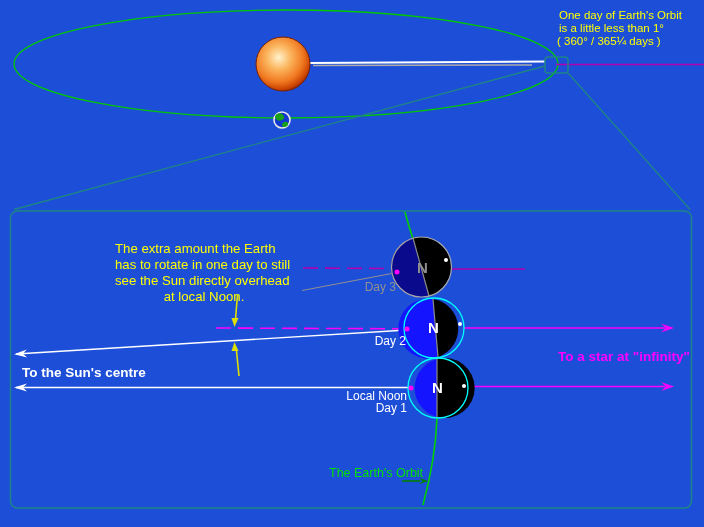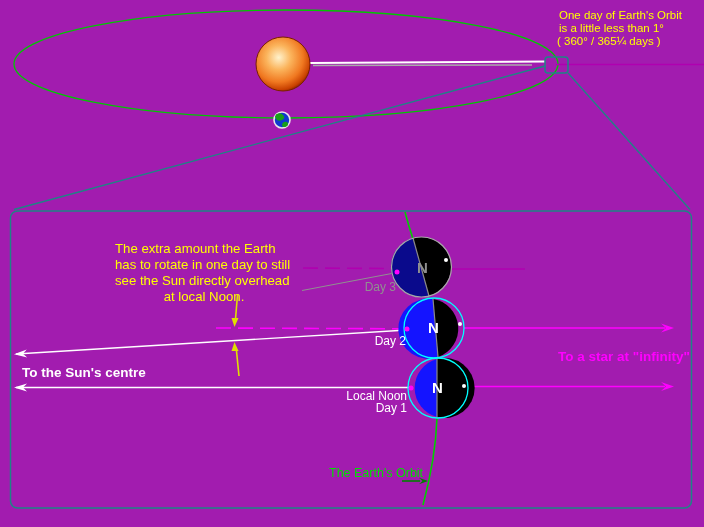--- a/index.html
+++ b/index.html
@@ -1,16 +1,16 @@
 <!DOCTYPE html>
 <html><head>
 <meta charset="utf-8">
 <style>
   html,body{margin:0;padding:0;background:#000;}
-  .stage{position:relative;width:704px;height:527px;background:#a21caf;overflow:hidden;}
+  .stage{position:relative;width:704px;height:527px;background:#1d4ed8;overflow:hidden;}
   svg{display:block;}
   svg text{font-family:"Liberation Sans", sans-serif;}
 </style>
 </head>
 <body>
 
 <div class="stage">
 <svg width="704" height="527" viewBox="0 0 704 527">
   <defs>
     <radialGradient id="sunGrad" cx="42%" cy="38%" r="65%">

